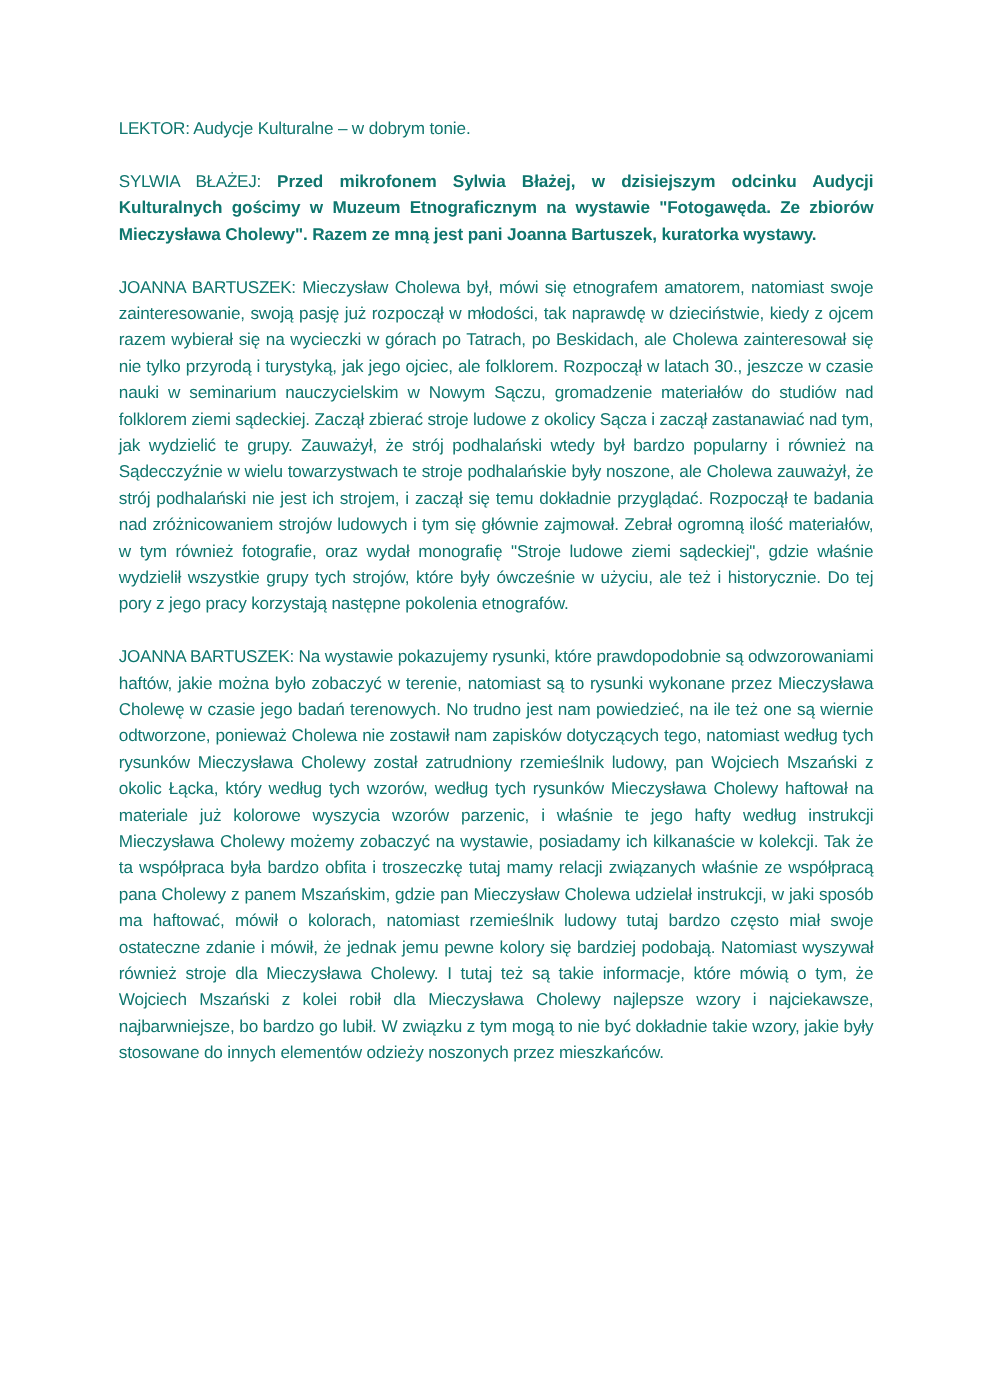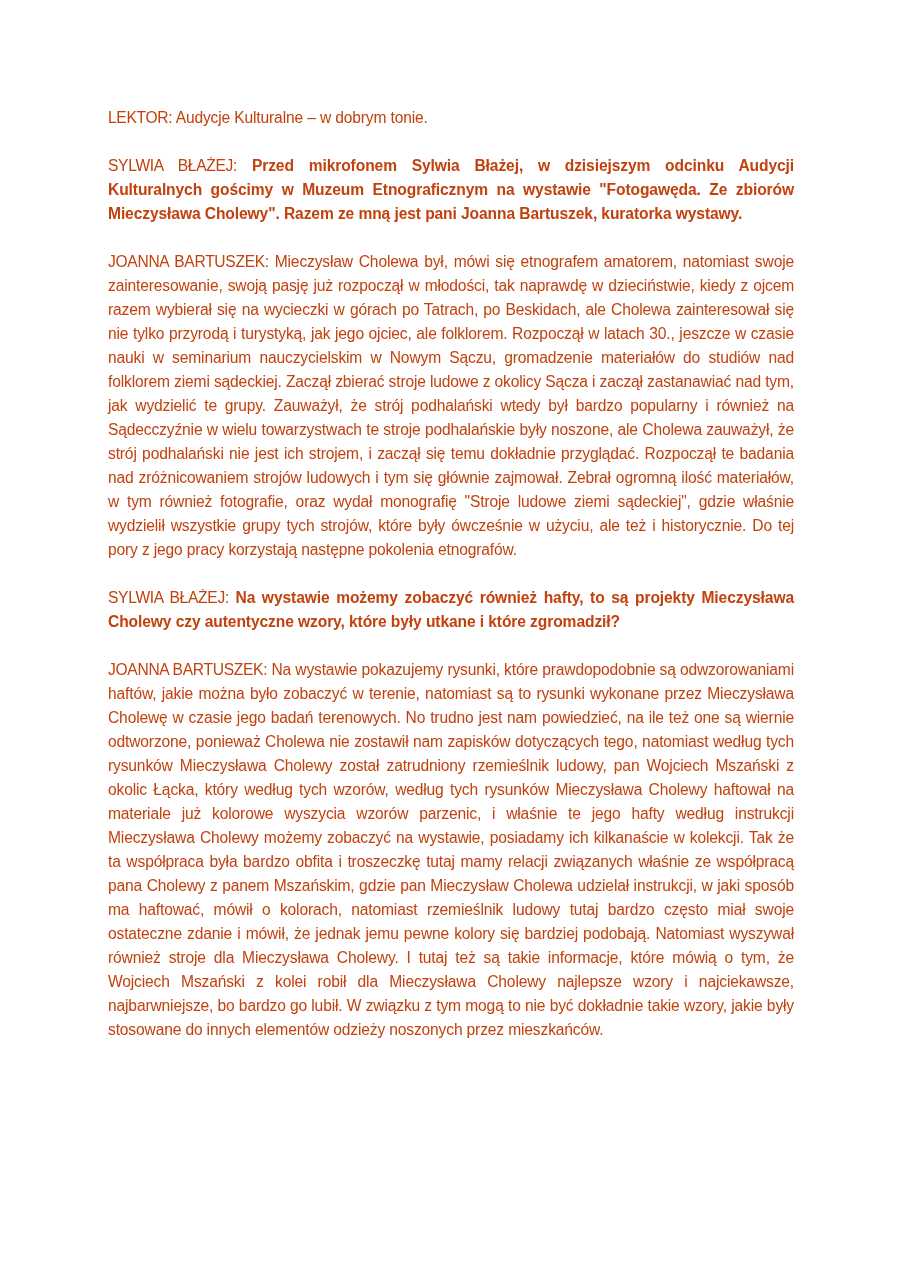--- a/index.html
+++ b/index.html
@@ -5,21 +5,21 @@
   html, body { margin: 0; padding: 0; background: #ffffff; }
   body { width: 900px; height: 1273px; position: relative; overflow: hidden; }
   .page {
     position: absolute;
     left: 108px;
     top: 106px;
     width: 686px;
     font-family: "Liberation Sans", "DejaVu Sans", sans-serif;
     font-size: 15.6px;
     line-height: 24px;
-    color: #c2410c;
+    color: #0f766e;
   }
   .para {
     margin: 0 0 24px 0;
     text-align: justify;
     letter-spacing: -0.15px;
   }
   .speaker { font-weight: normal; letter-spacing: -0.3px; }
   .speech-bold { font-weight: bold; letter-spacing: -0.1px; }
   .speech { font-weight: normal; }
 </style>
@@ -36,24 +36,20 @@
   <p class="para">
     <span class="speaker">SYLWIA BŁAŻEJ:</span>
     <span class="speech-bold">Przed mikrofonem Sylwia Błażej, w dzisiejszym odcinku Audycji Kulturalnych gościmy w Muzeum Etnograficznym na wystawie "Fotogawęda. Ze zbiorów Mieczysława Cholewy". Razem ze mną jest pani Joanna Bartuszek, kuratorka wystawy.</span>
   </p>
 
   <p class="para">
     <span class="speaker">JOANNA BARTUSZEK:</span>
     <span class="speech">Mieczysław Cholewa był, mówi się etnografem amatorem, natomiast swoje zainteresowanie, swoją pasję już rozpoczął w młodości, tak naprawdę w dzieciństwie, kiedy z ojcem razem wybierał się na wycieczki w górach po Tatrach, po Beskidach, ale Cholewa zainteresował się nie tylko przyrodą i turystyką, jak jego ojciec, ale folklorem. Rozpoczął w latach 30., jeszcze w czasie nauki w seminarium nauczycielskim w Nowym Sączu, gromadzenie materiałów do studiów nad folklorem ziemi sądeckiej. Zaczął zbierać stroje ludowe z okolicy Sącza i zaczął zastanawiać nad tym, jak wydzielić te grupy. Zauważył, że strój podhalański wtedy był bardzo popularny i również na Sądecczyźnie w wielu towarzystwach te stroje podhalańskie były noszone, ale Cholewa zauważył, że strój podhalański nie jest ich strojem, i zaczął się temu dokładnie przyglądać. Rozpoczął te badania nad zróżnicowaniem strojów ludowych i tym się głównie zajmował. Zebrał ogromną ilość materiałów, w tym również fotografie, oraz wydał monografię "Stroje ludowe ziemi sądeckiej", gdzie właśnie wydzielił wszystkie grupy tych strojów, które były ówcześnie w użyciu, ale też i historycznie. Do tej pory z jego pracy korzystają następne pokolenia etnografów.</span>
   </p>
 
-  <p class="para">
-    <span class="speaker">SYLWIA BŁAŻEJ:</span>
-    <span class="speech-bold">Na wystawie możemy zobaczyć również hafty, to są projekty Mieczysława Cholewy czy autentyczne wzory, które były utkane i które zgromadził?</span>
-  </p>
 
   <p class="para">
     <span class="speaker">JOANNA BARTUSZEK:</span>
     <span class="speech">Na wystawie pokazujemy rysunki, które prawdopodobnie są odwzorowaniami haftów, jakie można było zobaczyć w terenie, natomiast są to rysunki wykonane przez Mieczysława Cholewę w czasie jego badań terenowych. No trudno jest nam powiedzieć, na ile też one są wiernie odtworzone, ponieważ Cholewa nie zostawił nam zapisków dotyczących tego, natomiast według tych rysunków Mieczysława Cholewy został zatrudniony rzemieślnik ludowy, pan Wojciech Mszański z okolic Łącka, który według tych wzorów, według tych rysunków Mieczysława Cholewy haftował na materiale już kolorowe wyszycia wzorów parzenic, i właśnie te jego hafty według instrukcji Mieczysława Cholewy możemy zobaczyć na wystawie, posiadamy ich kilkanaście w kolekcji. Tak że ta współpraca była bardzo obfita i troszeczkę tutaj mamy relacji związanych właśnie ze współpracą pana Cholewy z panem Mszańskim, gdzie pan Mieczysław Cholewa udzielał instrukcji, w jaki sposób ma haftować, mówił o kolorach, natomiast rzemieślnik ludowy tutaj bardzo często miał swoje ostateczne zdanie i mówił, że jednak jemu pewne kolory się bardziej podobają. Natomiast wyszywał również stroje dla Mieczysława Cholewy. I tutaj też są takie informacje, które mówią o tym, że Wojciech Mszański z kolei robił dla Mieczysława Cholewy najlepsze wzory i najciekawsze, najbarwniejsze, bo bardzo go lubił. W związku z tym mogą to nie być dokładnie takie wzory, jakie były stosowane do innych elementów odzieży noszonych przez mieszkańców.</span>
   </p>
 
 
 </div>
 
 </body></html>

